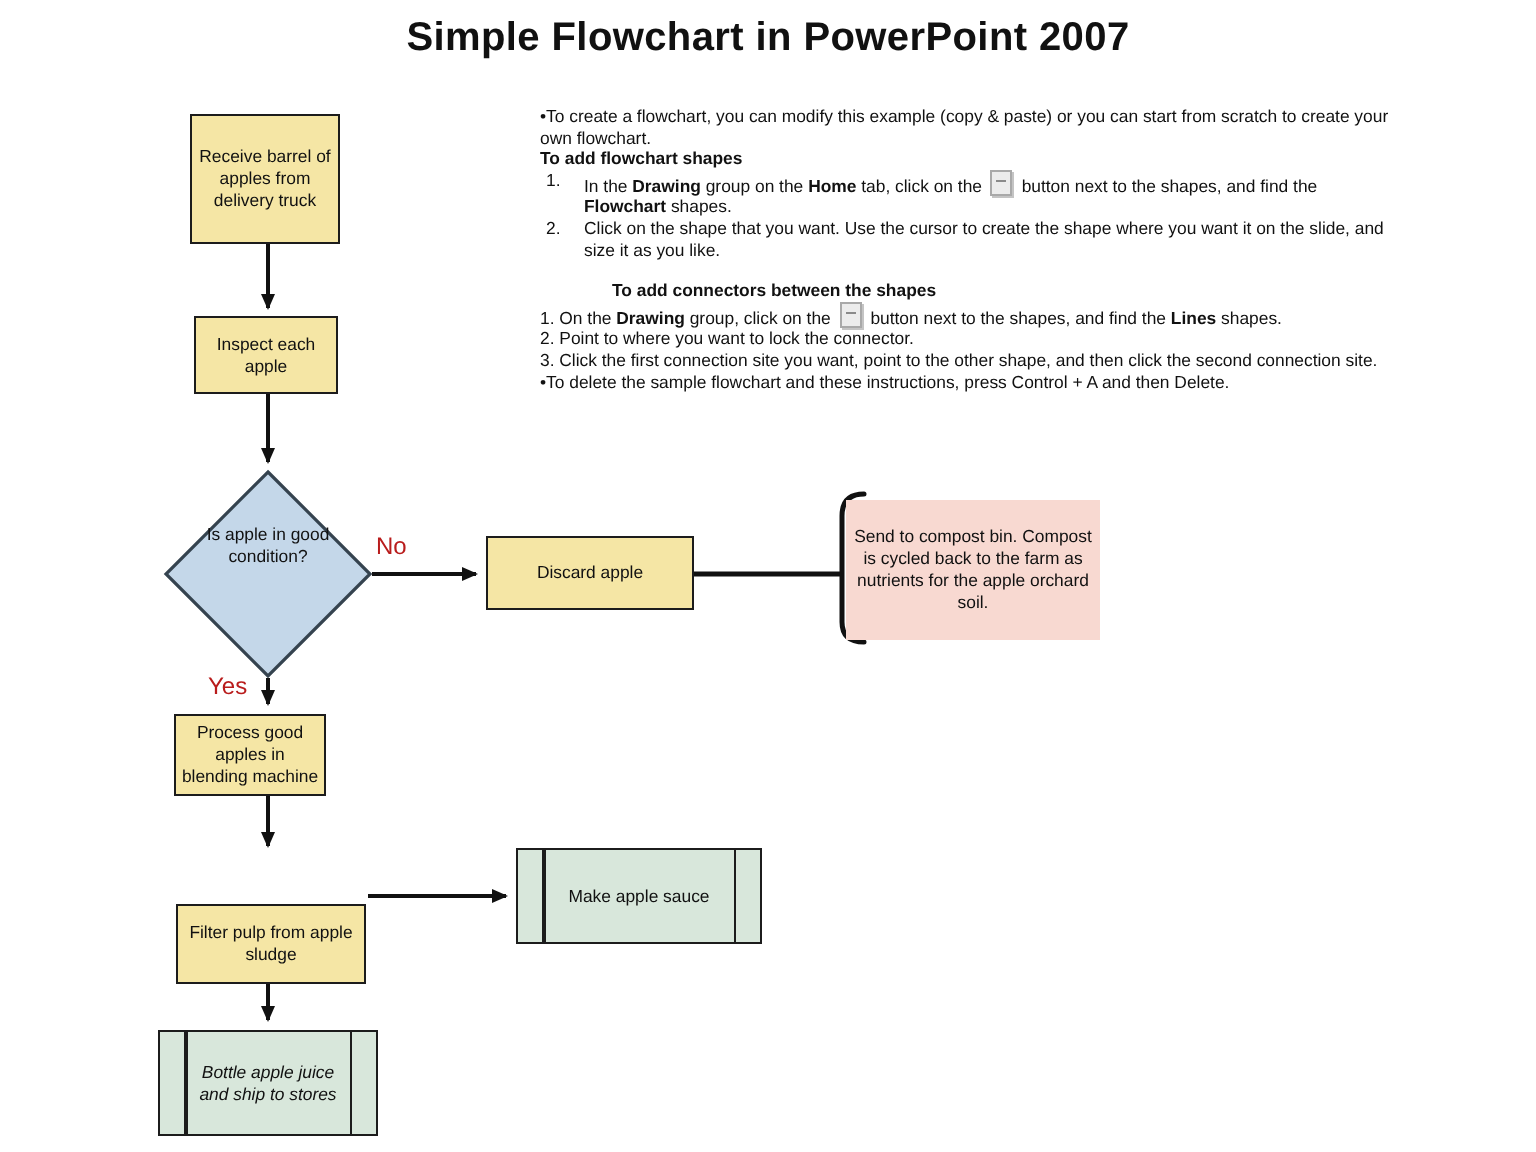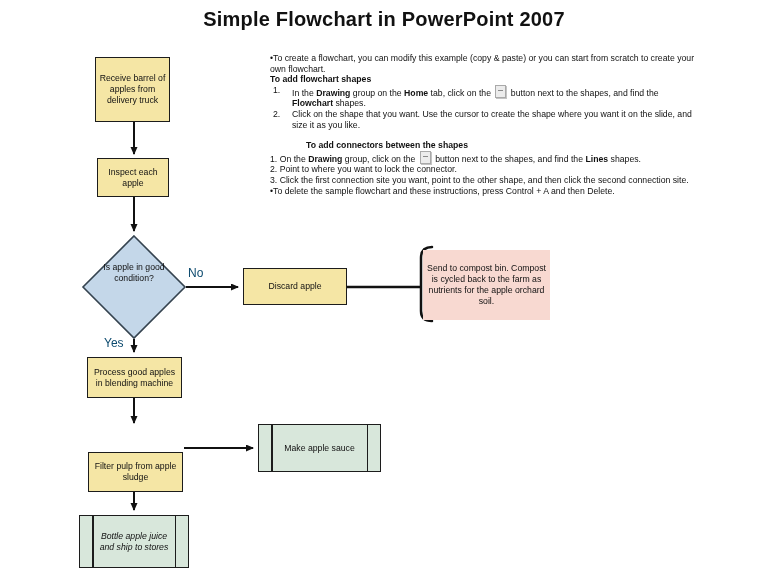--- a/index.html
+++ b/index.html
@@ -31,21 +31,21 @@
   .node{
     position:absolute;display:flex;align-items:center;justify-content:center;
     text-align:center;font-size:8.7px;line-height:11px;color:#111;box-sizing:border-box;
   }
   .proc{background:var(--process-fill);border:1.5px solid var(--border);}
   .pre{background:var(--predefined-fill);border:1.5px solid var(--border);}
   .pre .vline{position:absolute;top:0;bottom:0;width:1.5px;background:var(--border);}
   .pre .vline.l{left:12px;}
   .pre .vline.r{right:12px;}
   .callout{background:var(--callout-fill);}
-  .edge-label{position:absolute;font-size:12px;color:#0c4a6e;}
+  .edge-label{position:absolute;font-size:12px;color:#b91c1c;}
   .overlay{position:absolute;left:0;top:0;pointer-events:none;}
   .diamond-text{
     position:absolute;left:99px;top:262px;width:70px;text-align:center;
     font-size:8.7px;line-height:11px;color:#111;
   }
 </style>
 </head>
 <body>
 
 <div class="canvas">
@@ -84,21 +84,21 @@
   <div class="edge-label" style="left:104px;top:336px;">Yes</div>
 
   <div class="node proc" style="left:243px;top:268px;width:104px;height:37px;padding:2px;">
     <span>Discard apple</span>
   </div>
 
   <div class="node callout" style="left:423px;top:250px;width:127px;height:70px;padding:0 4px;">
     <span>Send to compost bin. Compost is cycled back to the farm as nutrients for the apple orchard soil.</span>
   </div>
 
-  <div class="node proc" style="left:87px;top:357px;width:95px;height:41px;padding:2px;">
+  <div class="node proc" style="left:87px;top:357px;width:76px;height:41px;padding:2px;">
     <span>Process good apples in blending machine</span>
   </div>
 
   <div class="node proc" style="left:88px;top:428px;width:95px;height:40px;padding:2px;margin-top:24px;">
     <span>Filter pulp from apple sludge</span>
   </div>
 
   <div class="node pre" style="left:258px;top:424px;width:123px;height:48px;padding:2px 16px;">
     <div class="vline l"></div>
     <div class="vline r"></div>

